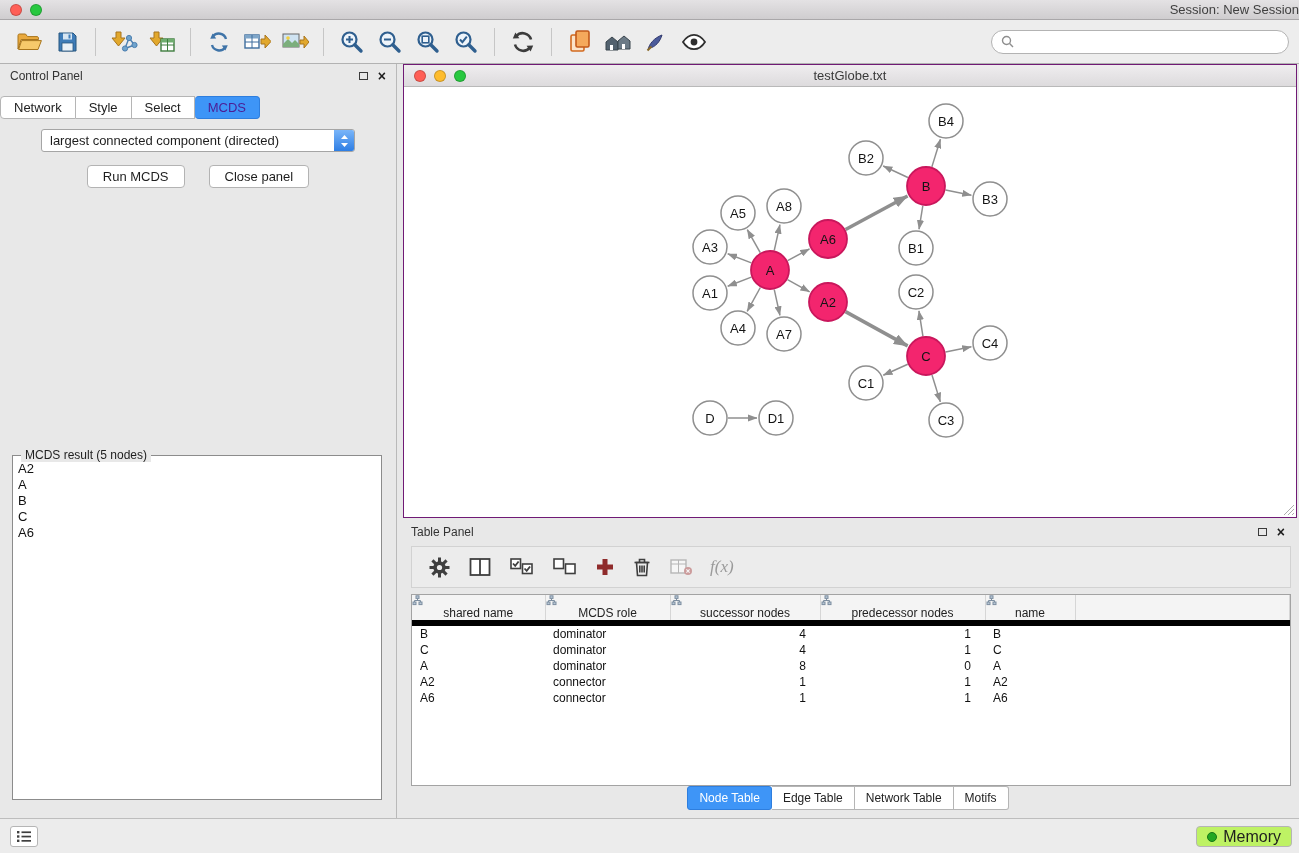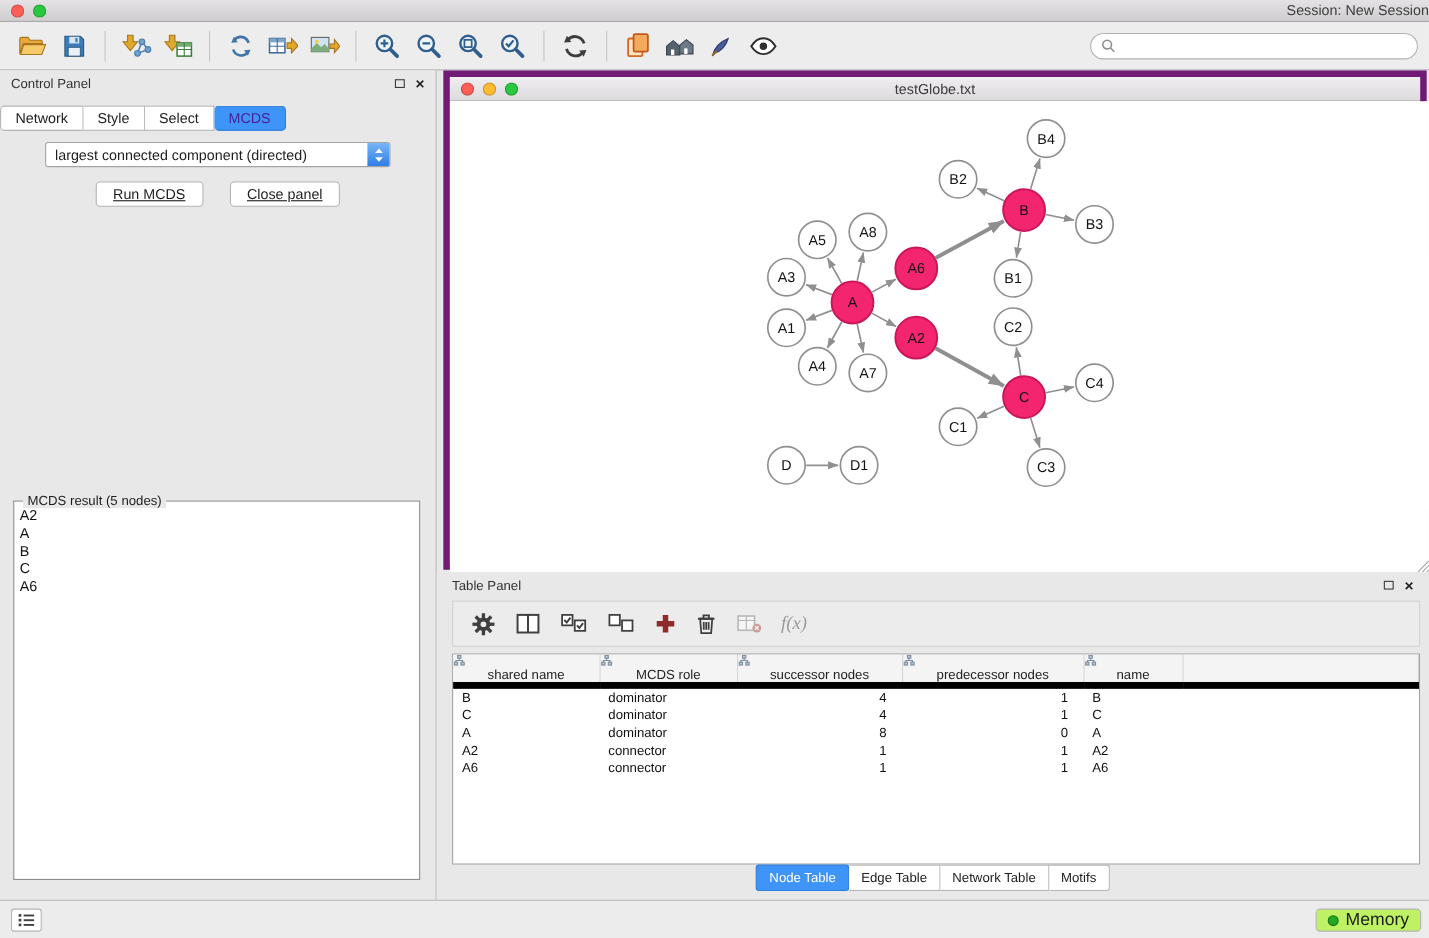--- a/index.html
+++ b/index.html
@@ -42,34 +42,34 @@
   .ctab:last-child { border-radius:0 4px 4px 0; }
   .ctab.sel { background:#3e95f7; color:#4c1d95; border-color:#2e7ede; border-radius:4px; }
   .opt-label { text-align:center; margin-top:16px; font-size:13px; color:#1e1e1e; }
   .dropdown { margin:10px auto 0; width:314px; height:23px; background:#fff; border:1px solid #a5a5a5;
     border-radius:3px; position:relative; font-size:13px; line-height:21px; padding-left:8px; color:#1e1e1e; }
   .stepper { position:absolute; right:0; top:0; width:20px; height:21px;
     background:linear-gradient(#79b5f9,#2e7ee4); border-radius:0 2px 2px 0;
     display:flex; align-items:center; justify-content:center; }
   .btn-row { display:flex; justify-content:center; gap:24px; margin-top:13px; }
   .pbtn { font-size:13px; font-family:"Liberation Sans",sans-serif; background:#fff;
-    border:1px solid #b3b3b3; border-radius:4px; padding:3px 15px; color:#1e1e1e;text-decoration:underline; }
+    border:1px solid #b3b3b3; border-radius:4px; padding:3px 15px; color:#1e1e1e; }
   .result-box { position:absolute; top:391px; left:12px; right:14px; height:345px;
     border:1px solid #8c8c8c; background:#fff; }
   .result-legend { position:absolute; top:-8px; left:8px; background:#e8e8e8; padding:0 4px;
     font-size:12px; color:#1e1e1e; }
   .result-list { position:absolute; inset:1px; overflow:hidden; padding:4px 0 0 4px; }
   .ritem { font-size:13px; line-height:16px; color:#111; }
 
   
   .right { position:absolute; left:397px; top:0; width:902px; height:754px; }
 
   
   .net-window { position:absolute; left:6px; top:0; width:894px; height:454px; background:#fff;
-    border:6px solid #701a75; }
+    border:1px solid #701a75; }
   .net-titlebar { height:22px; background:linear-gradient(#efedef,#dddbdd); border-bottom:1px solid #b9b9b9;
     position:relative; }
   .net-titlebar .traffic { top:5px; }
   .net-title { text-align:center; font-size:13px; line-height:21px; color:#3a3a3a; }
   .net-canvas { position:relative; width:892px; height:430px; background:#fff; }
   .resize-corner { position:absolute; right:1px; bottom:1px; }
 
   
   .table-panel { position:absolute; left:0; top:456px; width:902px; height:298px; background:#e8e8e8; }
   .tbl-toolbar { margin:2px 8px 0 14px; height:42px; background:#ececec; border:1px solid #d2d2d2;

